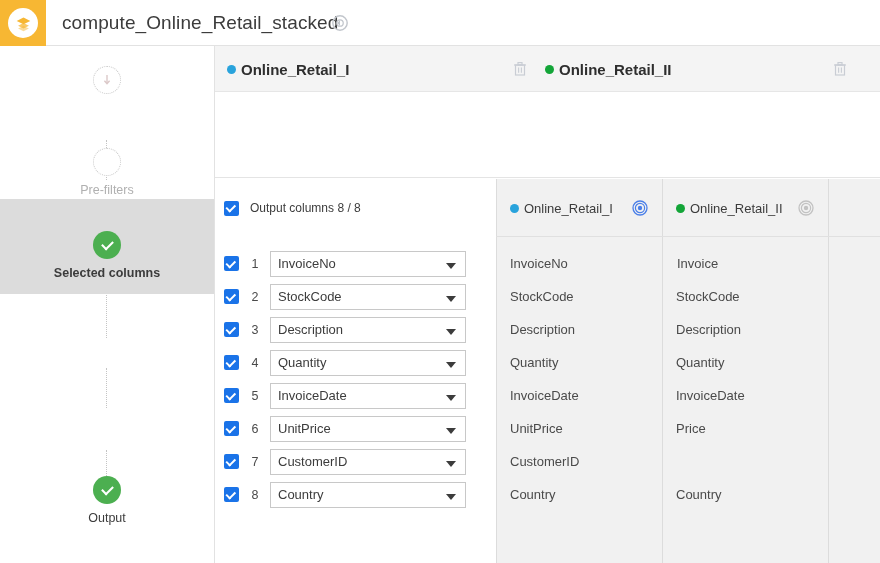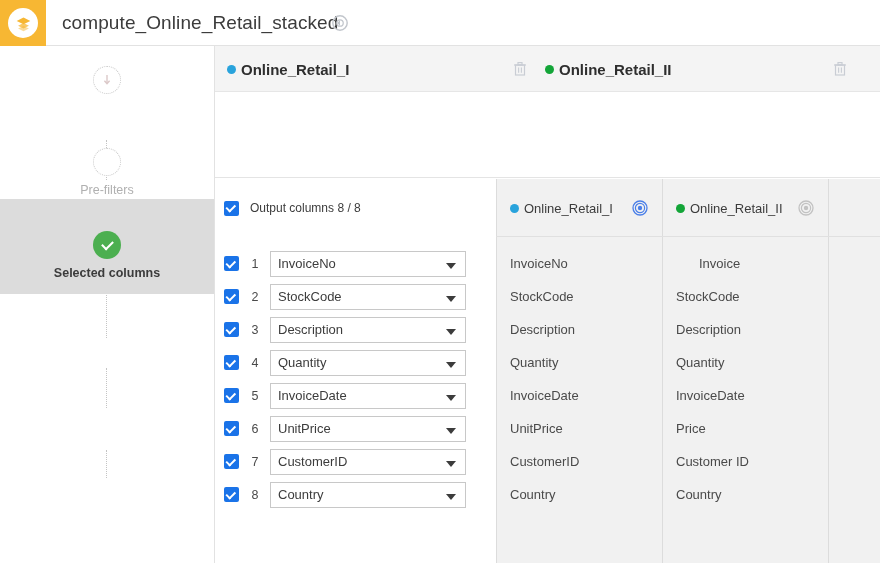--- a/index.html
+++ b/index.html
@@ -261,20 +261,24 @@
     <div class="rail-label">Selected columns</div>
   </div>
 
   <div class="rail-step" style="top:102px;">
     <div class="node"></div>
     <div class="rail-label">Pre-filters</div>
   </div>
 
 
 
+  <div class="rail-step output" style="top:430px;">
+    <div class="node done"></div>
+    <div class="rail-label">Output</div>
+  </div>
 </div>
 
 <div id="main">
 
   <div id="tabstrip">
     <div class="ds-tab" style="left:12px;">
       <span class="ds-dot" style="background:#29a3dc;"></span>
       <span class="ds-name">Online_Retail_I</span>
     </div>
     <div class="trash" style="left:298px;">
@@ -343,21 +347,21 @@
       <div class="row" style="top: 201px;">
         <div class="row-left">
           <span class="cb row-cb"></span>
           <span class="row-num">1</span>
           <span class="select">
             <span>InvoiceNo</span>
             <span class="caret"></span>
           </span>
         </div>
         <div class="map-cell" id="map-col-1" style="left:295px;">InvoiceNo</div>
-        <div class="map-cell" id="map-col-2" style="left:484px;">Invoice</div>
+        <div class="map-cell" id="map-col-2" style="left:462px;">Invoice</div>
       </div>
       <div class="row" style="top: 234px;">
         <div class="row-left">
           <span class="cb row-cb"></span>
           <span class="row-num">2</span>
           <span class="select">
             <span>StockCode</span>
             <span class="caret"></span>
           </span>
         </div>
@@ -415,21 +419,20 @@
       <div class="row" style="top: 399px;">
         <div class="row-left">
           <span class="cb row-cb"></span>
           <span class="row-num">7</span>
           <span class="select">
             <span>CustomerID</span>
             <span class="caret"></span>
           </span>
         </div>
         <div class="map-cell" id="map-col-1" style="left:295px;">CustomerID</div>
-        <div class="map-cell" id="map-col-2" style="left:461px;">Customer ID</div>
       </div>
       <div class="row" style="top: 432px;">
         <div class="row-left">
           <span class="cb row-cb"></span>
           <span class="row-num">8</span>
           <span class="select">
             <span>Country</span>
             <span class="caret"></span>
           </span>
         </div>

